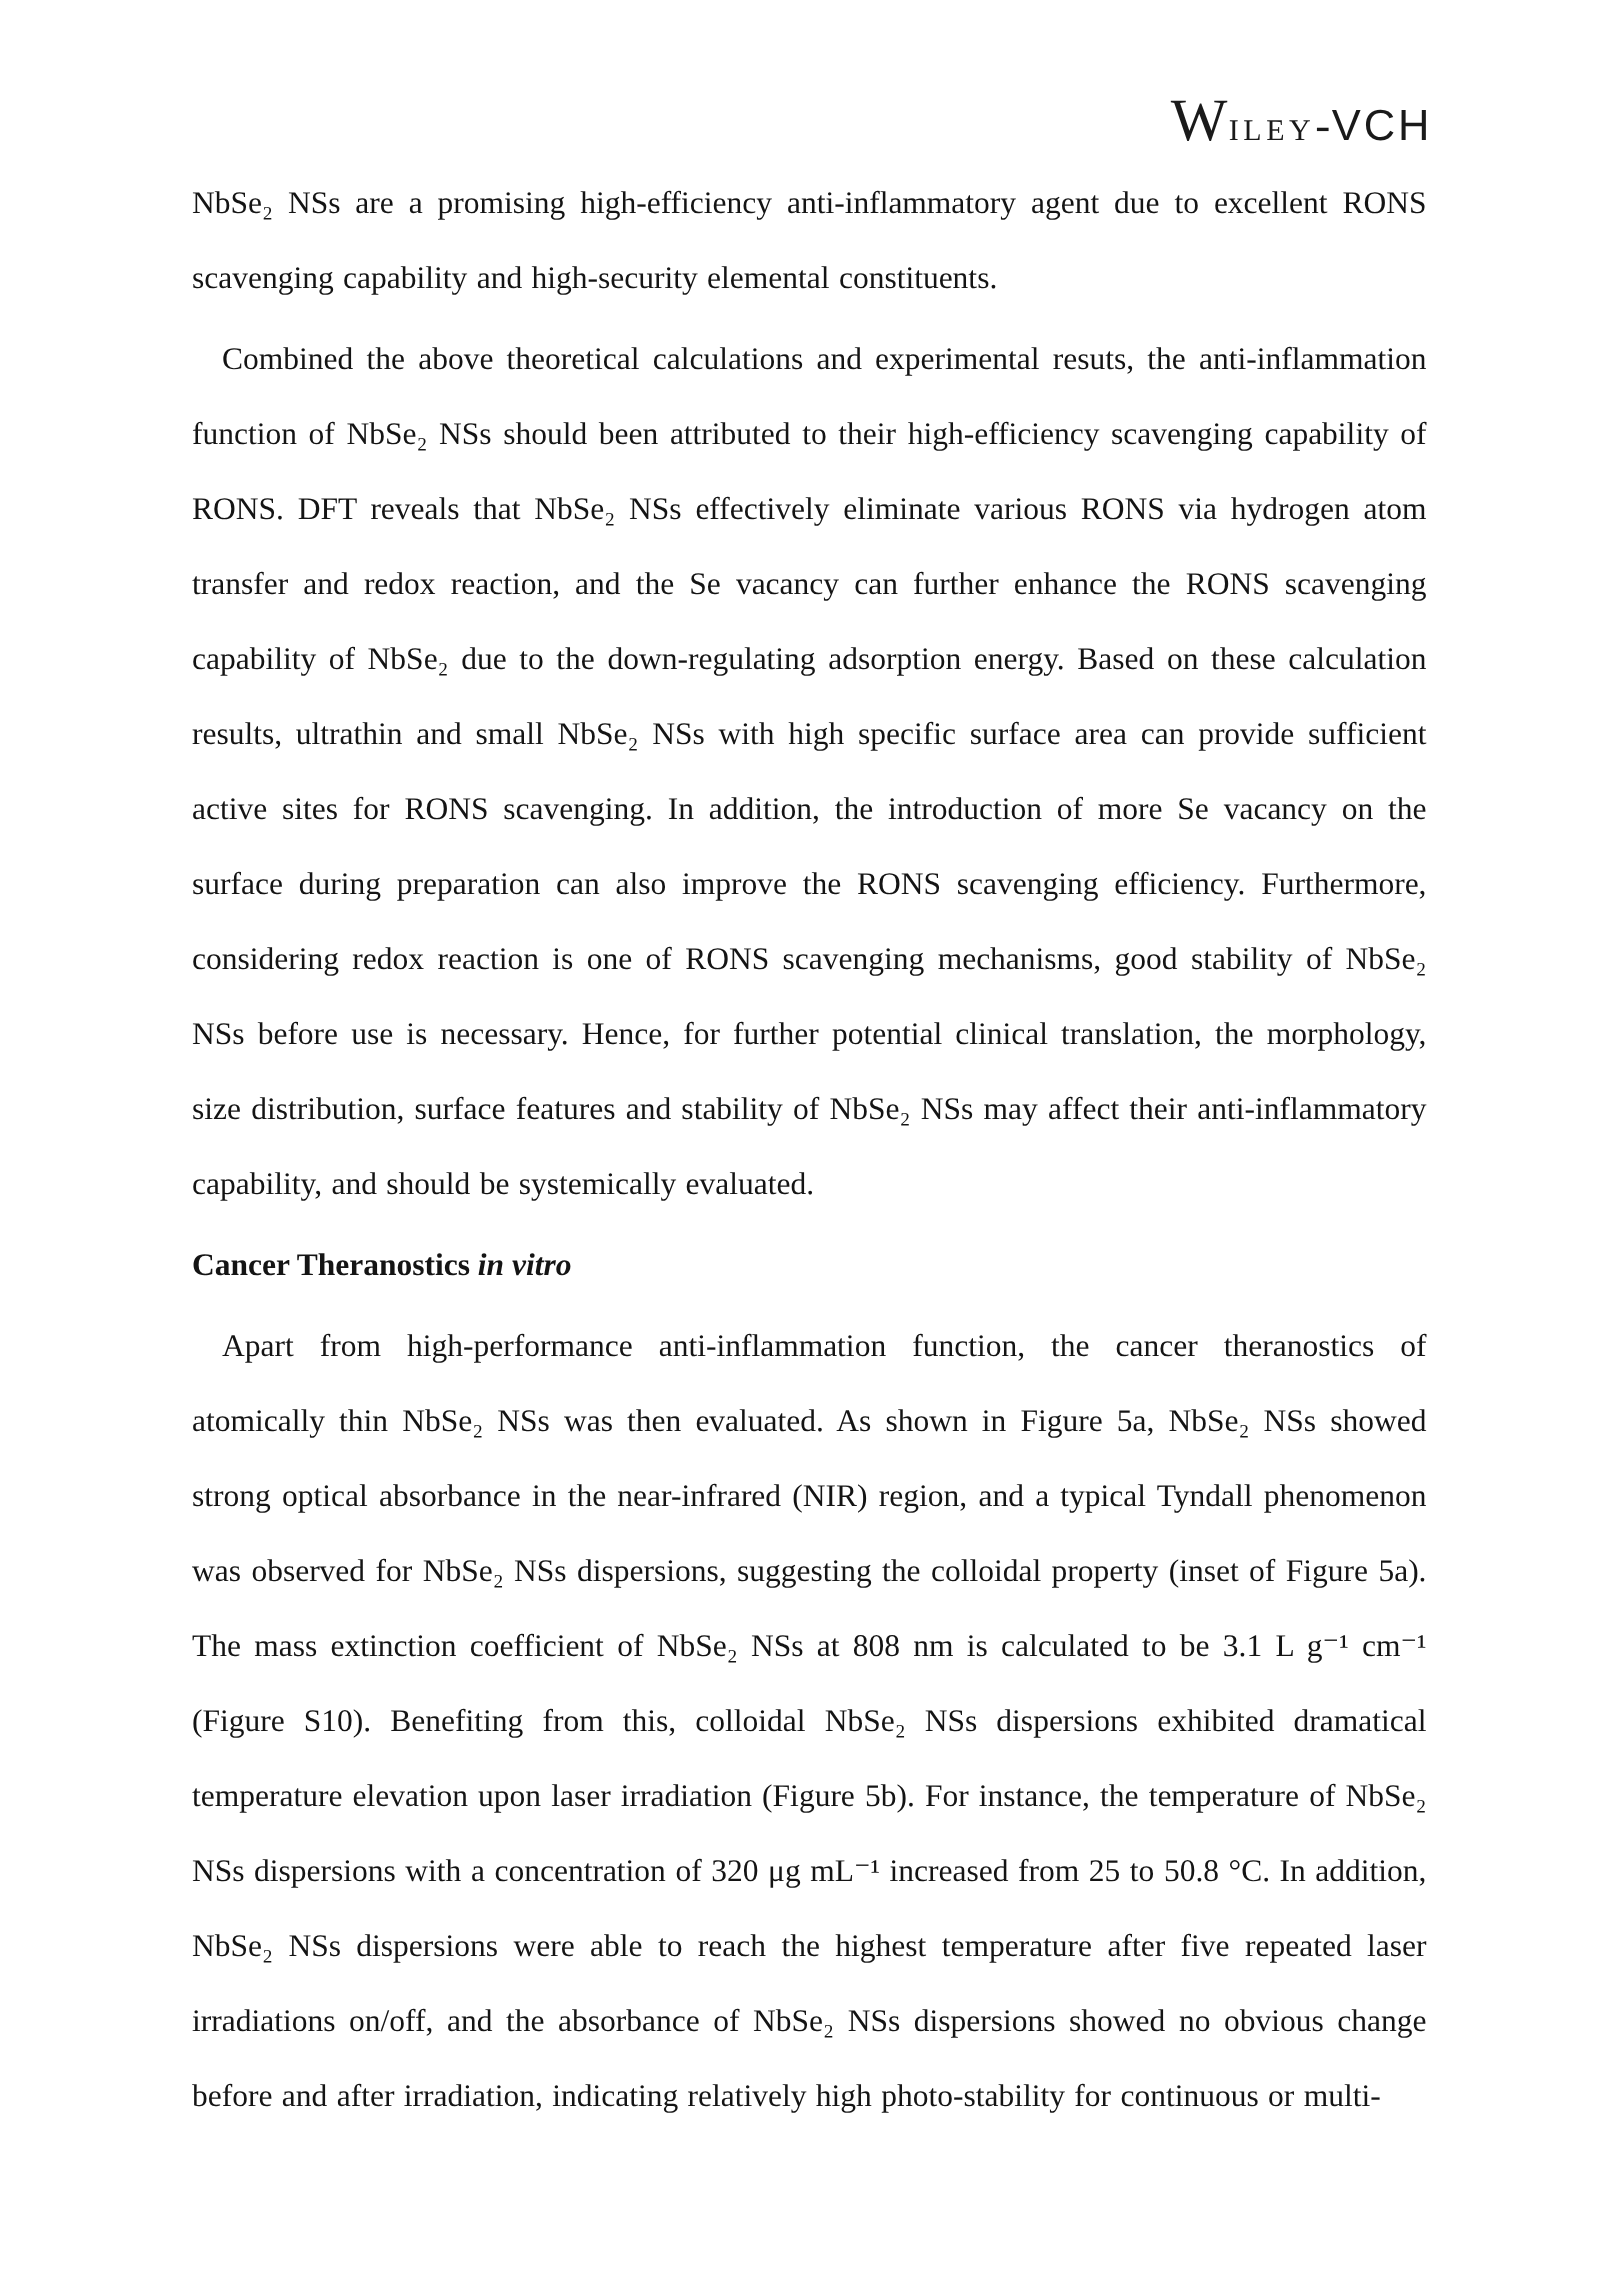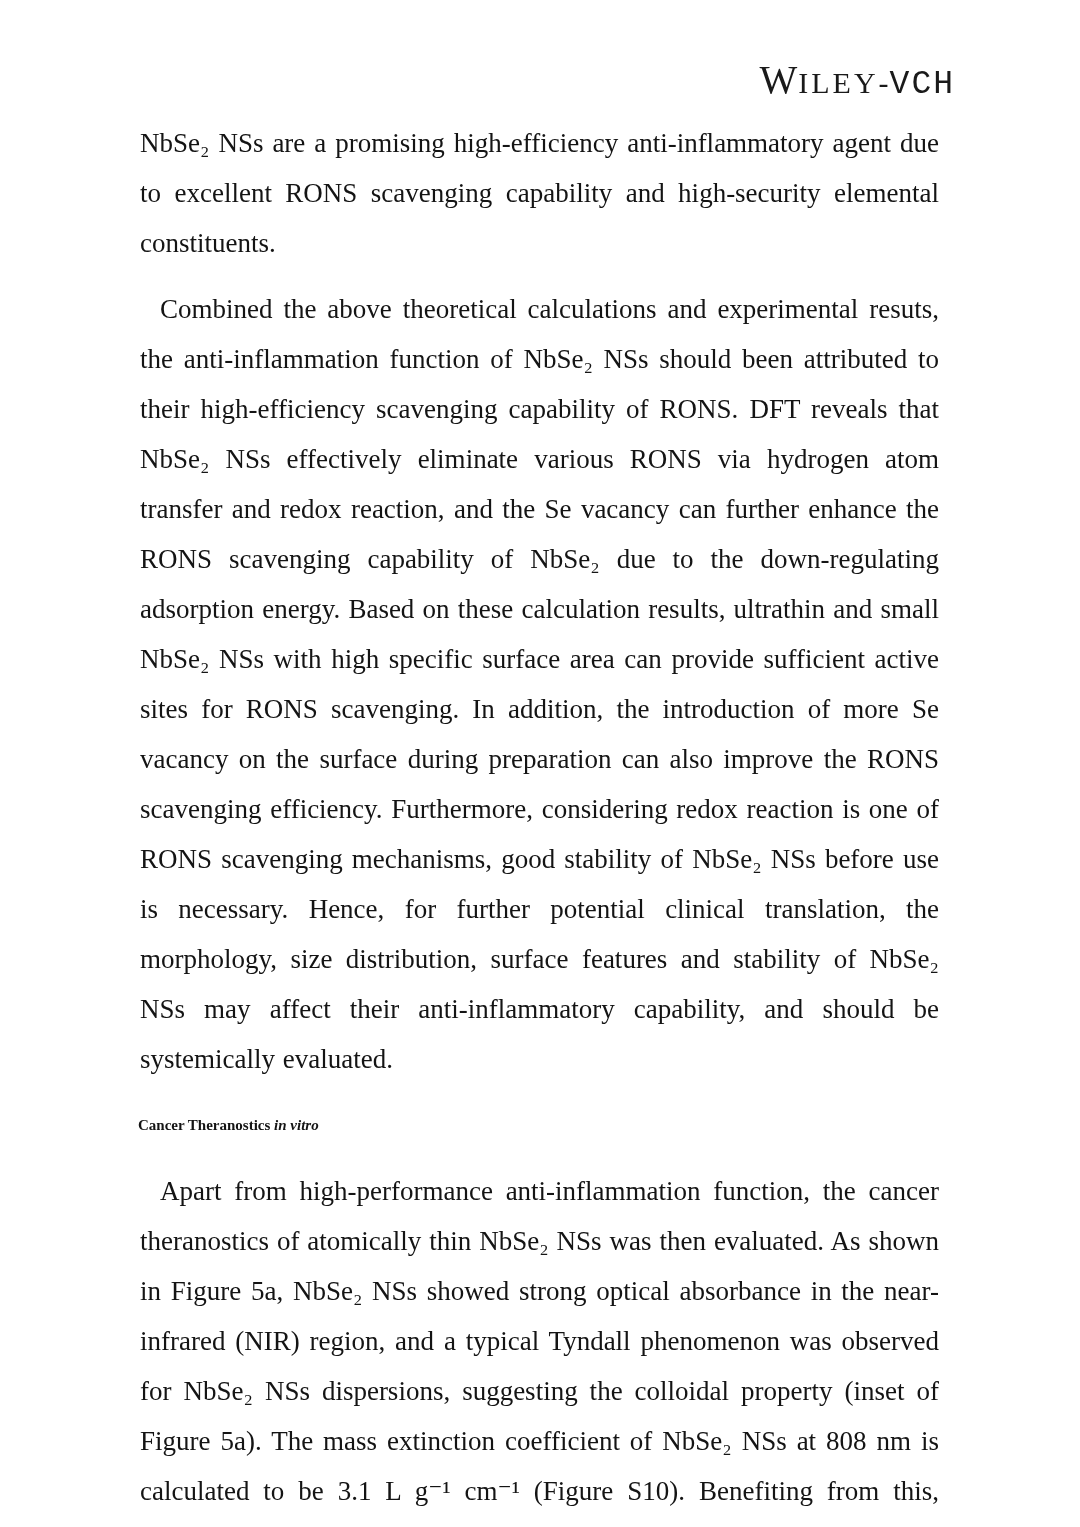--- a/index.html
+++ b/index.html
@@ -27,50 +27,50 @@
   }
   .logo {
     white-space: nowrap;
     color: #1a1a1a;
   }
   .logo-w {
     font-size: 40px;
     letter-spacing: 1px;
   }
   .logo-iley {
-    font-size: 30px;
+    font-size: 20px;
     letter-spacing: 3px;
     margin-top: 12px;
   }
   .logo-sep {
     font-size: 30px;
     letter-spacing: 1px;
   }
   .logo-vch {
-    font-family: Liberation Mono, monospace;
-    font-size: 33px;
+    font-family: Liberation Sans, sans-serif;
+    font-size: 29px;
     font-weight: 400;
     letter-spacing: 2px;
   }
   
   .body-text {
-    font-size: 27px;
+    font-size: 21px;
     line-height: 50px;
     text-align: justify;
-    margin: 16px;
+    margin: 4px;
     word-spacing: 1px;
   }
   .indent {
     text-indent: 20px;
   }
   .section-heading {
-    font-size: 15px;
+    font-size: 21px;
     line-height: 50px;
     font-weight: bold;
-    margin: 14px;
+    margin: 4px;
     text-align: left;
   }
   .section-heading .heading-italic {
     font-style: italic;
   }
   
   .page-footer {
     text-align: center;
   }
   .page-number {

